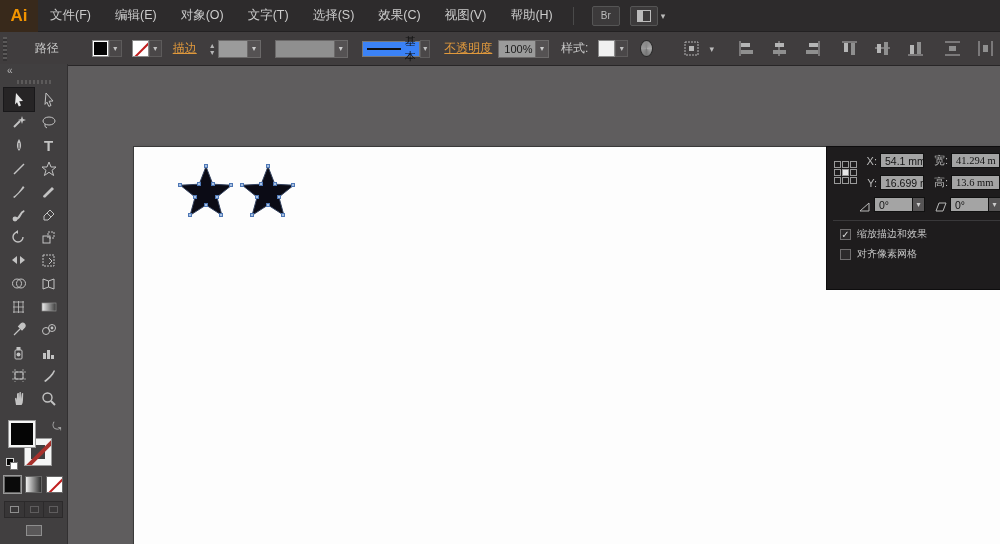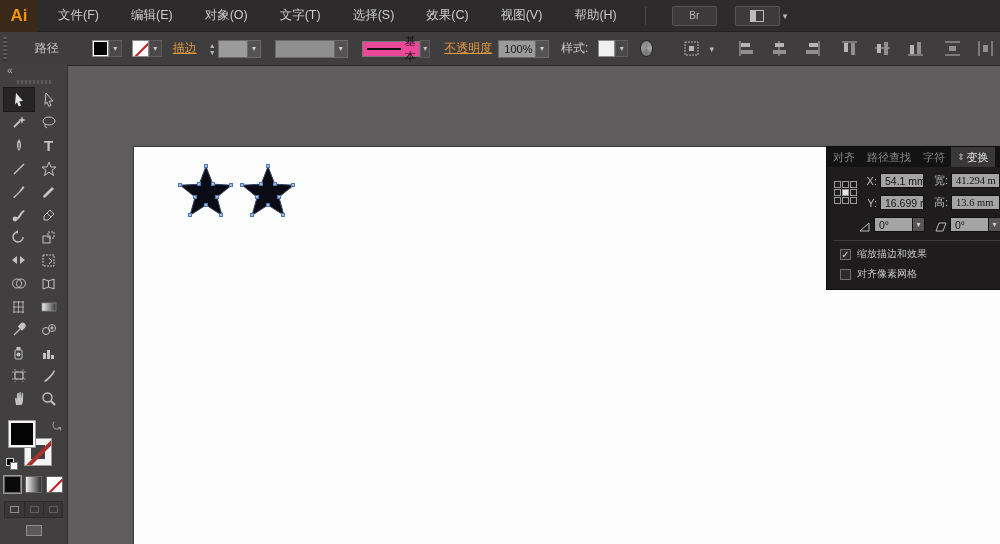--- a/index.html
+++ b/index.html
@@ -3,27 +3,27 @@
 <meta charset="utf-8">
 <style>
   * { margin:0; padding:0; box-sizing:border-box; }
   html,body { width:1000px; height:544px; overflow:hidden; background:#5f5d5e;
     font-family:"Liberation Sans","DejaVu Sans",sans-serif; }
   .abs { position:absolute; }
   #stage { position:relative; width:1000px; height:544px; overflow:hidden; }
 
   
   #menubar { left:0; top:0; width:1000px; height:32px; background:#2d2b2c;
-    display:flex; align-items:center; border-bottom:1px solid #232122;gap:8px; }
+    display:flex; align-items:center; border-bottom:1px solid #232122; }
   #ai-logo { width:38px; height:32px; background:#38291b; color:#f29400;
     font-weight:bold; font-size:17px; display:flex; align-items:center; justify-content:center; }
   .menu-item { color:#cccccc; font-size:12.5px; padding:0 12px; height:32px;
     display:flex; align-items:center; cursor:default; }
   #menubar .sep { width:1px; height:18px; background:#4a4a4a; margin:0 8px; }
-  .mb-icon { width:45px; height:20px; background:#3c3a3b; border:1px solid #555;
+  .mb-icon { width:28px; height:20px; background:#3c3a3b; border:1px solid #555;
     color:#bbb; font-size:10px; display:flex; align-items:center; justify-content:center;
     border-radius:2px; margin-left:10px; }
   .mb-caret { color:#bbb; font-size:9px; margin-left:3px; }
   .ws-glyph { display:inline-block; width:14px; height:12px; border:1px solid #bbb;
     background:linear-gradient(to right,#bbb 5px,#3c3a3b 5px); }
 
   
   #controlbar { left:0; top:32px; width:1000px; height:34px; background:#403d3e;
     border-bottom:1px solid #282627; display:flex; align-items:center; overflow:hidden; }
   .grip { width:5px; height:24px; margin:0 6px 0 3px;
@@ -38,21 +38,21 @@
     height:2px; background:#c01f1f; transform:rotate(-45deg); }
   .dd-btn { width:13px; height:17px; background:#4a4748; border:1px solid #5d5b5b;
     color:#c0c0c0; font-size:8px; display:flex; align-items:center; justify-content:center; }
   .stepper { display:flex; flex-direction:column; margin:0 2px 0 6px; }
   .stepper span { color:#b5b5b5; font-size:7px; line-height:7px; }
   .cb-select { height:18px; background:#9b9b9b; border:1px solid #6b6969;
     display:flex; align-items:center; justify-content:space-between;
     color:#1c1c1c; font-size:11px; padding-left:5px; }
   .cb-select .dd { width:13px; height:100%; background:#555253; color:#ccc; font-size:8px;
     display:flex; align-items:center; justify-content:center; border-left:1px solid #6b6969; }
-  #brush-box { width:78px; height:16px; background:#ec4899; border:1px solid #777;
+  #brush-box { width:78px; height:16px; background:#3b82f6; border:1px solid #777;
     display:flex; align-items:center; color:#111; font-size:11px; margin-left:14px; }
   #brush-box .stroke-line { flex:0 0 34px; height:2px; background:#111; margin:0 4px; }
   .recolor { width:17px; height:17px; border-radius:50%; margin:0 10px;
     background:conic-gradient(#888,#aaa,#777,#999,#888); border:1px solid #2a2a2a; }
   .ai-icon { width:17px; height:17px; margin:0 6px; flex:none; }
   .ai-icon svg { display:block; }
   .cb-gap { width:14px; flex:none; }
 
   
   #tabbar { left:68px; top:66px; width:932px; height:22px; background:#343233; }
@@ -516,29 +516,20 @@
         <span class="anchor" style="left:36px;top:31px"></span>
         <span class="anchor" style="left:25px;top:39px"></span>
         <span class="anchor" style="left:14px;top:31px"></span>
         <span class="anchor" style="left:18px;top:18px"></span>
       </div>
 
     </div>
   </div>
 
   <div id="panel" class="abs">
-    <div id="panel-tabs">
-      <div class="ptab">对齐</div>
-      <div class="ptab">路径查找</div>
-      <div class="ptab">字符</div>
-      <div class="ptab active">
-        <span class="tgl">⇕</span>
-        <span>变换</span>
-      </div>
-    </div>
 
     <div id="panel-body">
       <div id="ref-locator">
         <i></i>
           <i></i>
           <i></i>
           <i></i>
           <i class="sel"></i>
           <i></i>
           <i></i>

